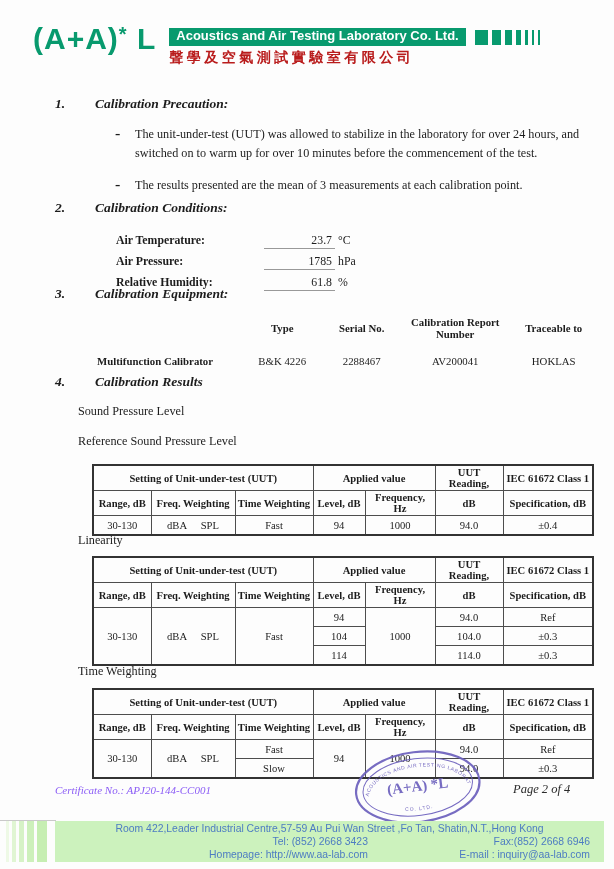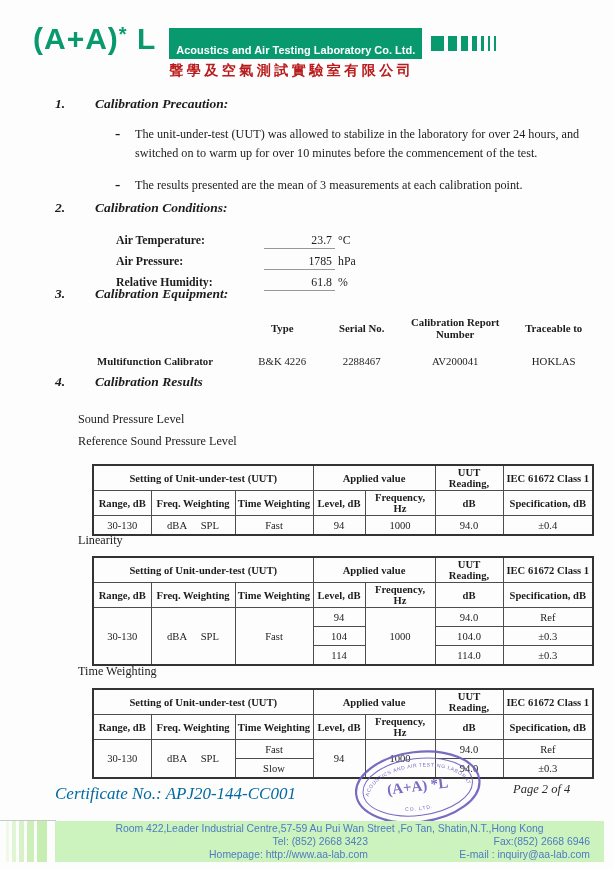--- a/index.html
+++ b/index.html
@@ -7,21 +7,21 @@
     width:614px; height:869px; background:#fdfdfd; position:relative;
     font-family:"Liberation Serif", serif; color:#1c1c1c; overflow:hidden;
   }
   .abs { position:absolute; }
 
   
   #header { position:absolute; top:24px; left:33px; display:flex; gap:13px; align-items:flex-start; }
   .logo { font-family:"Liberation Sans", sans-serif; font-weight:bold; font-size:30px; color:#089a6e; letter-spacing:1px; line-height:1; }
   .logo sup { font-size:20px; vertical-align:8px; }
   .banner-row { display:flex; align-items:center; margin-top:4px; }
-  .banner { background:#089a6e; color:#ffffff; font-family:"Liberation Sans", sans-serif; font-weight:bold; font-size:11px; padding:16px 7px 3px; white-space:nowrap; }
+  .banner { background:#089a6e; color:#ffffff; font-family:"Liberation Sans", sans-serif; font-weight:bold; font-size:13px; padding:0 7px 3px; white-space:nowrap; }
   .bars { display:flex; align-items:center; margin-left:5px; }
   .bars i { display:block; background:#089a6e; height:15px; margin-left:4px; }
   .company-zh { color:#b91c1c; font-family:"Liberation Sans", sans-serif; font-weight:bold; font-size:14px; letter-spacing:3.5px; margin-top:3px; }
 
   
   .sec-head { display:flex; font-weight:bold; font-style:italic; font-size:13.5px; }
   .sec-num { width:40px; }
   .bullet { display:flex; margin-top:13px; padding-left:60px; }
   .dash { width:20px; }
   .btxt { width:455px; font-size:12.2px; line-height:1.55; }
@@ -42,21 +42,21 @@
   .sublabel { font-size:12.2px; }
 
   
   table.res { position:absolute; left:92px; width:500px; border-collapse:collapse; font-size:10.6px; border:2px solid #333; table-layout:fixed; }
   table.res td { border:1px solid #4d4d4d; text-align:center; padding:1px 2px; height:16px; vertical-align:middle; }
   table.res .h { font-weight:bold; }
   .freqcell { display:flex; justify-content:space-evenly; }
   .side-label { position:absolute; left:78px; font-size:12.2px; }
 
   
-  .cert-line { position:absolute; left:55px; top:784px; font-style:italic; font-size:17px; color:#0369a1; }
+  .cert-line { position:absolute; left:55px; top:784px; font-style:italic; font-size:11px; color:#8b5cf6; }
   .page-num  { position:absolute; left:513px; top:782px; font-style:italic; font-size:12.5px; color:#2a2a2a; }
 
   #stamp { position:absolute; left:348px; top:747px; transform:rotate(-7deg); opacity:.92; }
 
   #footer-band { position:absolute; left:55px; top:821px; width:549px; height:41px; background:#ccf2bd;
     display:flex; flex-direction:column; justify-content:center;
     font-family:"Liberation Sans", sans-serif; font-size:10.4px; color:#4d7cc2; line-height:13.2px; }
   .f-line1 { text-align:center; }
   .f-line2 { display:flex;gap:32px; }
   .f-left { flex:0 0 57%; text-align:right; }
@@ -152,21 +152,21 @@
   </tbody>
     </table>
 </div>
 
 <div class="abs" style="top:374px; left:55px; width:545px;">
   <div class="sec-head">
     <span class="sec-num">4.</span>
     <span>Calibration Results</span>
   </div>
 </div>
-<div class="abs sublabel" style="top:404px; left:78px;margin-top:8px;">Sound Pressure Level</div>
+<div class="abs sublabel" style="top:404px; left:78px;">Sound Pressure Level</div>
 <div class="abs sublabel" style="top:434px; left:78px;">Reference Sound Pressure Level</div>
 
 <table class="res" style="top:464px;">
   <colgroup>
       <col style="width:58px">
       <col style="width:84px">
       <col style="width:78px">
       <col style="width:52px">
       <col style="width:70px">
       <col style="width:68px">

